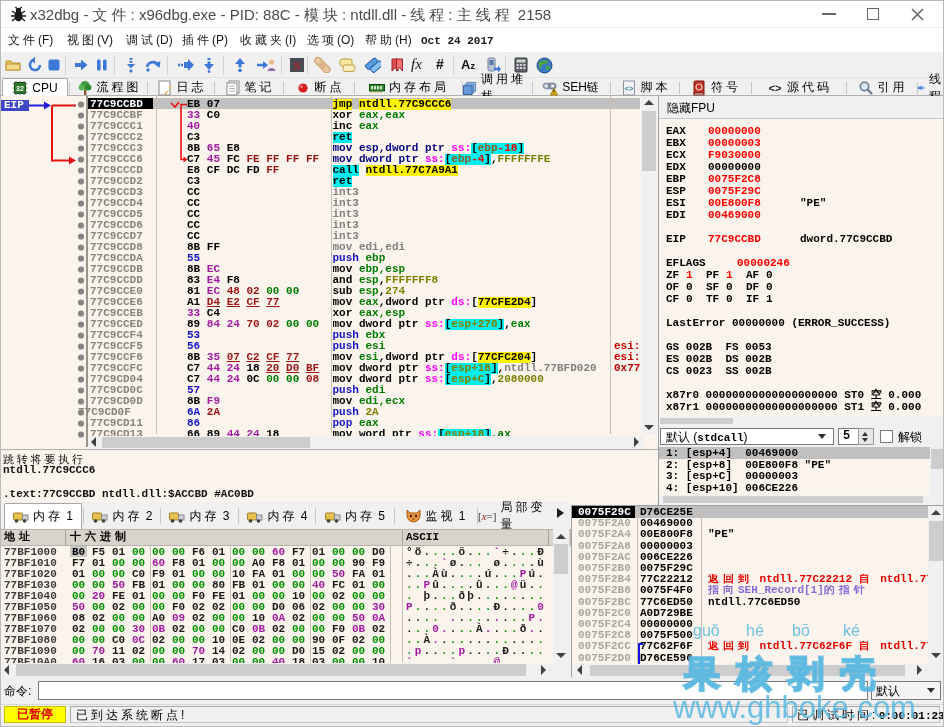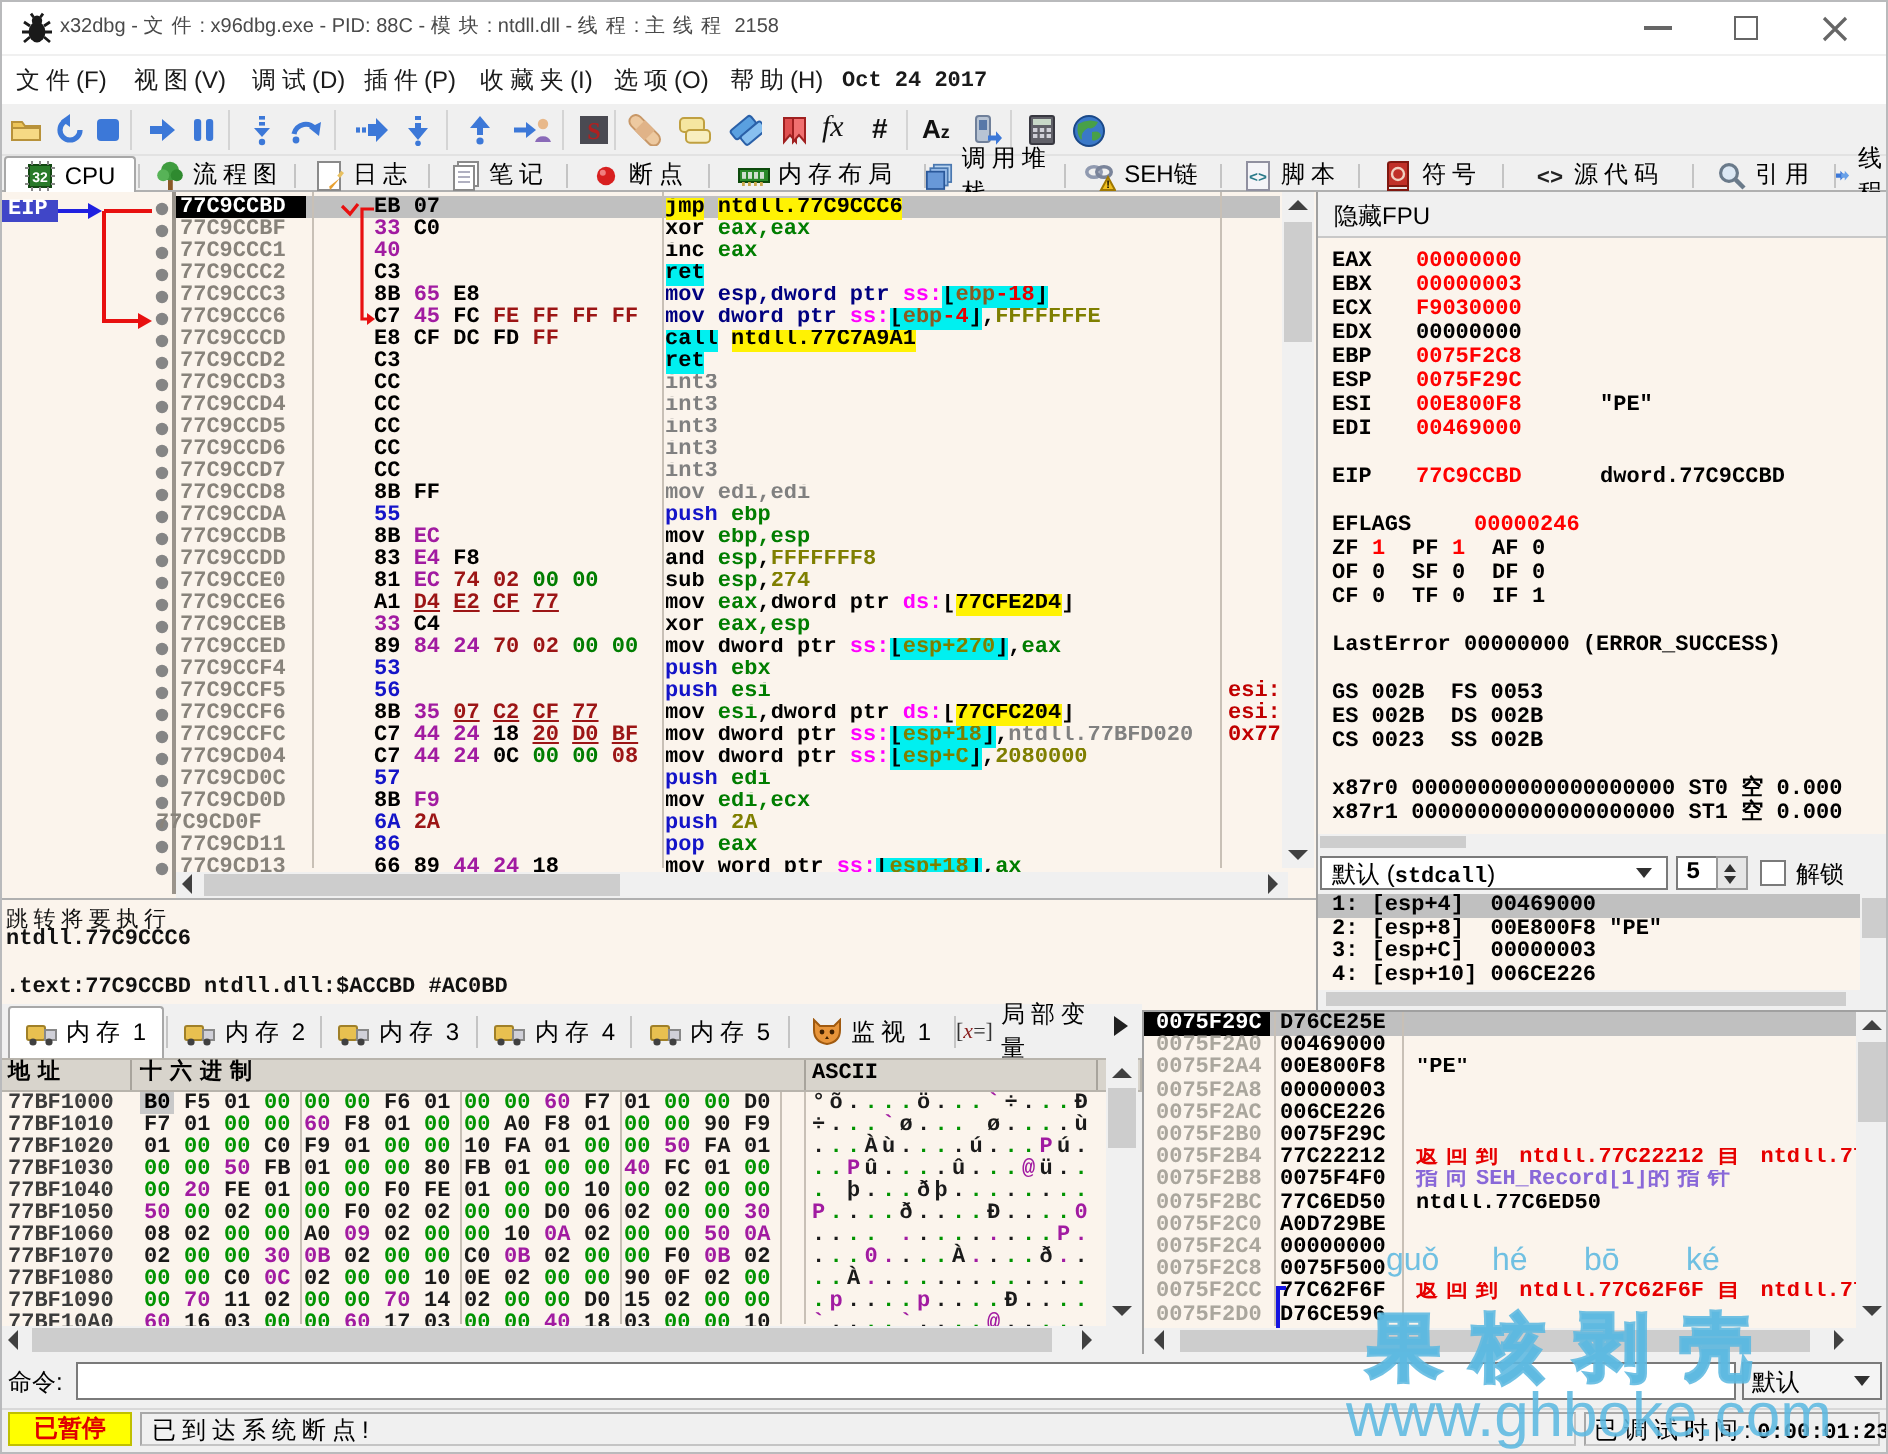--- a/index.html
+++ b/index.html
@@ -11,21 +11,21 @@
 .tab{position:absolute;top:79px;height:17px;display:flex;align-items:center;justify-content:center;gap:4px;font-size:12px;color:#000;}
 .tabsep{position:absolute;top:82px;height:12px;width:1px;background:#c4c4c4;}
 .btab{position:absolute;top:503px;height:26px;display:flex;align-items:center;justify-content:center;gap:4px;font-size:12px;color:#000;}
 </style></head><body>
 <div class="ab" style="left:0;top:0;width:944px;height:28px;background:#ffffff;border-bottom:1px solid #f0f0f0"></div>
 <svg class="ab" style="left:10px;top:6px" width="17" height="17" viewBox="0 0 17 17">
 <ellipse cx="8.5" cy="10" rx="4.2" ry="5.2" fill="#1a1a1a"></ellipse>
 <circle cx="8.5" cy="4.4" r="2.6" fill="#1a1a1a"></circle>
 <path d="M2 5 L5 7 M15 5 L12 7 M1 10 L4.5 10 M16 10 L12.5 10 M2 15 L5 12.5 M15 15 L12 12.5 M6.8 2.6 L5.5 0.8 M10.2 2.6 L11.5 0.8" stroke="#1a1a1a" stroke-width="1.4"></path>
 </svg>
-<div class="ab" style="left:30px;top:6px;font-size:10px;color:#4a4a4a;white-space:nowrap">x32dbg - <span style="letter-spacing:4px">文件</span>: x96dbg.exe - PID: 88C - <span style="letter-spacing:4px">模块</span>: ntdll.dll - <span style="letter-spacing:4px">线程</span>: <span style="letter-spacing:4px">主线程</span> 2158</div>
+<div class="ab" style="left:30px;top:6px;font-size:15px;color:#4a4a4a;white-space:nowrap">x32dbg - <span style="letter-spacing:4px">文件</span>: x96dbg.exe - PID: 88C - <span style="letter-spacing:4px">模块</span>: ntdll.dll - <span style="letter-spacing:4px">线程</span>: <span style="letter-spacing:4px">主线程</span> 2158</div>
 <div class="ab" style="left:822px;top:13px;width:14px;height:1.5px;background:#666"></div>
 <div class="ab" style="left:867px;top:8px;width:12px;height:12px;border:1.5px solid #666"></div>
 <svg class="ab" style="left:911px;top:8px" width="13" height="13" viewBox="0 0 13 13">
     <path d="M1 1 L12 12 M12 1 L1 12" stroke="#666" stroke-width="1.6"></path>
   </svg>
 <div class="ab" style="left:0;top:28px;width:944px;height:24px;background:#ffffff"></div>
 <div class="ab sans" style="left:8px;top:33px;color:#1a1a1a"><span style="letter-spacing:3px">文件</span>(F)</div>
 <div class="ab sans" style="left:67px;top:33px;color:#1a1a1a"><span style="letter-spacing:3px">视图</span>(V)</div>
 <div class="ab sans" style="left:126px;top:33px;color:#1a1a1a"><span style="letter-spacing:3px">调试</span>(D)</div>
 <div class="ab sans" style="left:182px;top:33px;color:#1a1a1a"><span style="letter-spacing:3px">插件</span>(P)</div>
@@ -367,21 +367,21 @@
 <div class="ab mono" style="left:90px;top:253px;color:#88837b">77C9CCDA</div>
 <div class="ab mono" style="left:187px;top:253px"><span style="color:#1414c8;">55</span></div>
 <div class="ab mono" style="left:332.5px;top:253px;width:277px;overflow:hidden"><span style="color:#1414c8;">push </span><span style="color:#007d00;">ebp</span></div>
 <div class="ab mono" style="left:90px;top:264px;color:#88837b">77C9CCDB</div>
 <div class="ab mono" style="left:187px;top:264px"><span style="color:#000000;">8B</span> <span style="color:#a11ba1;">EC</span></div>
 <div class="ab mono" style="left:332.5px;top:264px;width:277px;overflow:hidden"><span style="color:#000000;">mov </span><span style="color:#007d00;">ebp,esp</span></div>
 <div class="ab mono" style="left:90px;top:275px;color:#88837b">77C9CCDD</div>
 <div class="ab mono" style="left:187px;top:275px"><span style="color:#000000;">83</span> <span style="color:#a11ba1;">E4</span> <span style="color:#000000;">F8</span></div>
 <div class="ab mono" style="left:332.5px;top:275px;width:277px;overflow:hidden"><span style="color:#000000;">and </span><span style="color:#007d00;">esp</span><span style="color:#000000;">,</span><span style="color:#7f7f00;">FFFFFFF8</span></div>
 <div class="ab mono" style="left:90px;top:286px;color:#88837b">77C9CCE0</div>
-<div class="ab mono" style="left:187px;top:286px"><span style="color:#000000;">81</span> <span style="color:#a11ba1;">EC</span> <span style="color:#9c1515;">74</span> <span style="color:#9c1515;">02</span> <span style="color:#007d00;">00</span> <span style="color:#007d00;">00</span></div>
+<div class="ab mono" style="left:187px;top:286px"><span style="color:#000000;">81</span> <span style="color:#a11ba1;">EC</span> <span style="color:#9c1515;">48</span> <span style="color:#9c1515;">02</span> <span style="color:#007d00;">00</span> <span style="color:#007d00;">00</span></div>
 <div class="ab mono" style="left:332.5px;top:286px;width:277px;overflow:hidden"><span style="color:#000000;">sub </span><span style="color:#007d00;">esp</span><span style="color:#000000;">,</span><span style="color:#7f7f00;">274</span></div>
 <div class="ab mono" style="left:90px;top:297px;color:#88837b">77C9CCE6</div>
 <div class="ab mono" style="left:187px;top:297px"><span style="color:#000000;">A1</span> <span style="color:#9c1515;text-decoration:underline;">D4</span> <span style="color:#9c1515;text-decoration:underline;">E2</span> <span style="color:#9c1515;text-decoration:underline;">CF</span> <span style="color:#9c1515;text-decoration:underline;">77</span></div>
 <div class="ab mono" style="left:332.5px;top:297px;width:277px;overflow:hidden"><span style="color:#000000;">mov </span><span style="color:#007d00;">eax</span><span style="color:#000000;">,dword ptr </span><span style="color:#ff00ff;">ds:</span><span style="color:#000000;">[</span><span style="color:#000000;background:#fff203;">77CFE2D4</span><span style="color:#000000;">]</span></div>
 <div class="ab mono" style="left:90px;top:308px;color:#88837b">77C9CCEB</div>
 <div class="ab mono" style="left:187px;top:308px"><span style="color:#a11ba1;">33</span> <span style="color:#000000;">C4</span></div>
 <div class="ab mono" style="left:332.5px;top:308px;width:277px;overflow:hidden"><span style="color:#000000;">xor </span><span style="color:#007d00;">eax,esp</span></div>
 <div class="ab mono" style="left:90px;top:319px;color:#88837b">77C9CCED</div>
 <div class="ab mono" style="left:187px;top:319px"><span style="color:#000000;">89</span> <span style="color:#a11ba1;">84</span> <span style="color:#a11ba1;">24</span> <span style="color:#9c1515;">70</span> <span style="color:#9c1515;">02</span> <span style="color:#007d00;">00</span> <span style="color:#007d00;">00</span></div>
 <div class="ab mono" style="left:332.5px;top:319px;width:277px;overflow:hidden"><span style="color:#000000;">mov dword ptr </span><span style="color:#ff00ff;">ss:</span><span style="color:#000000;background:#00f0f0;">[</span><span style="color:#7f7f00;background:#00f0f0;">esp+270</span><span style="color:#000000;background:#00f0f0;">]</span><span style="color:#000000;">,</span><span style="color:#007d00;">eax</span></div>

